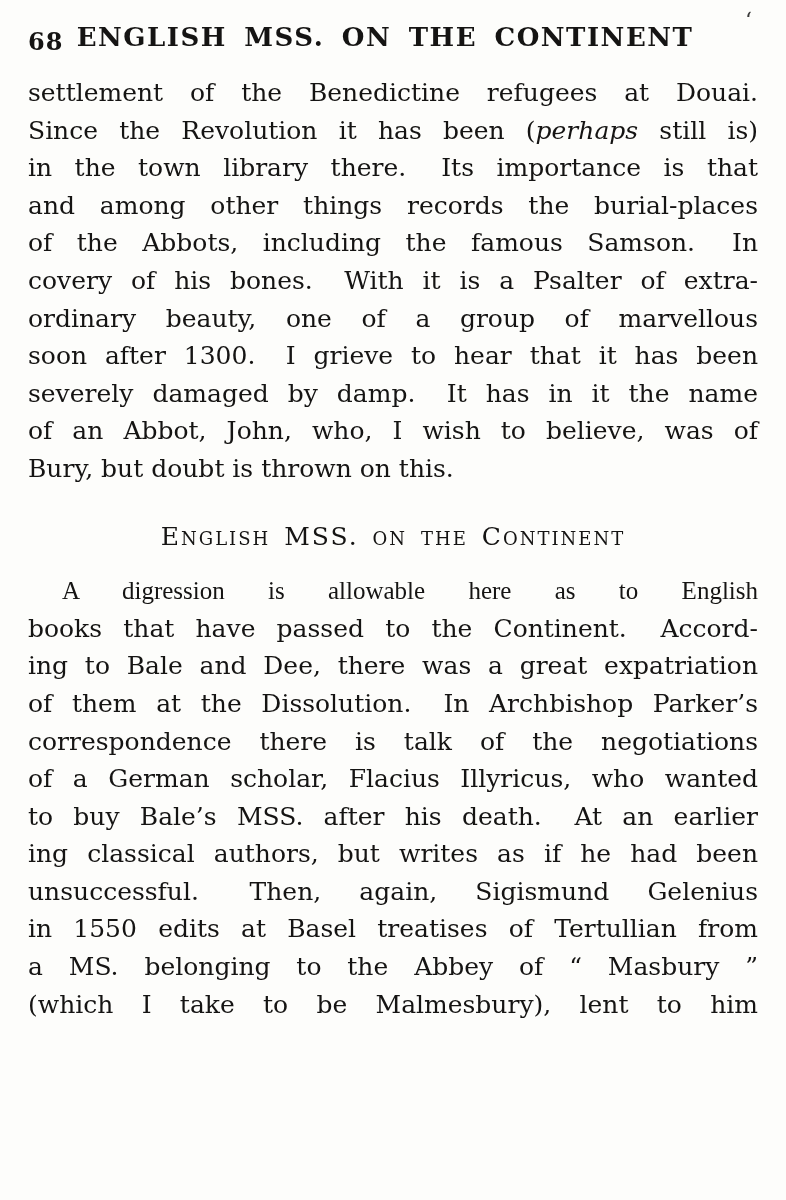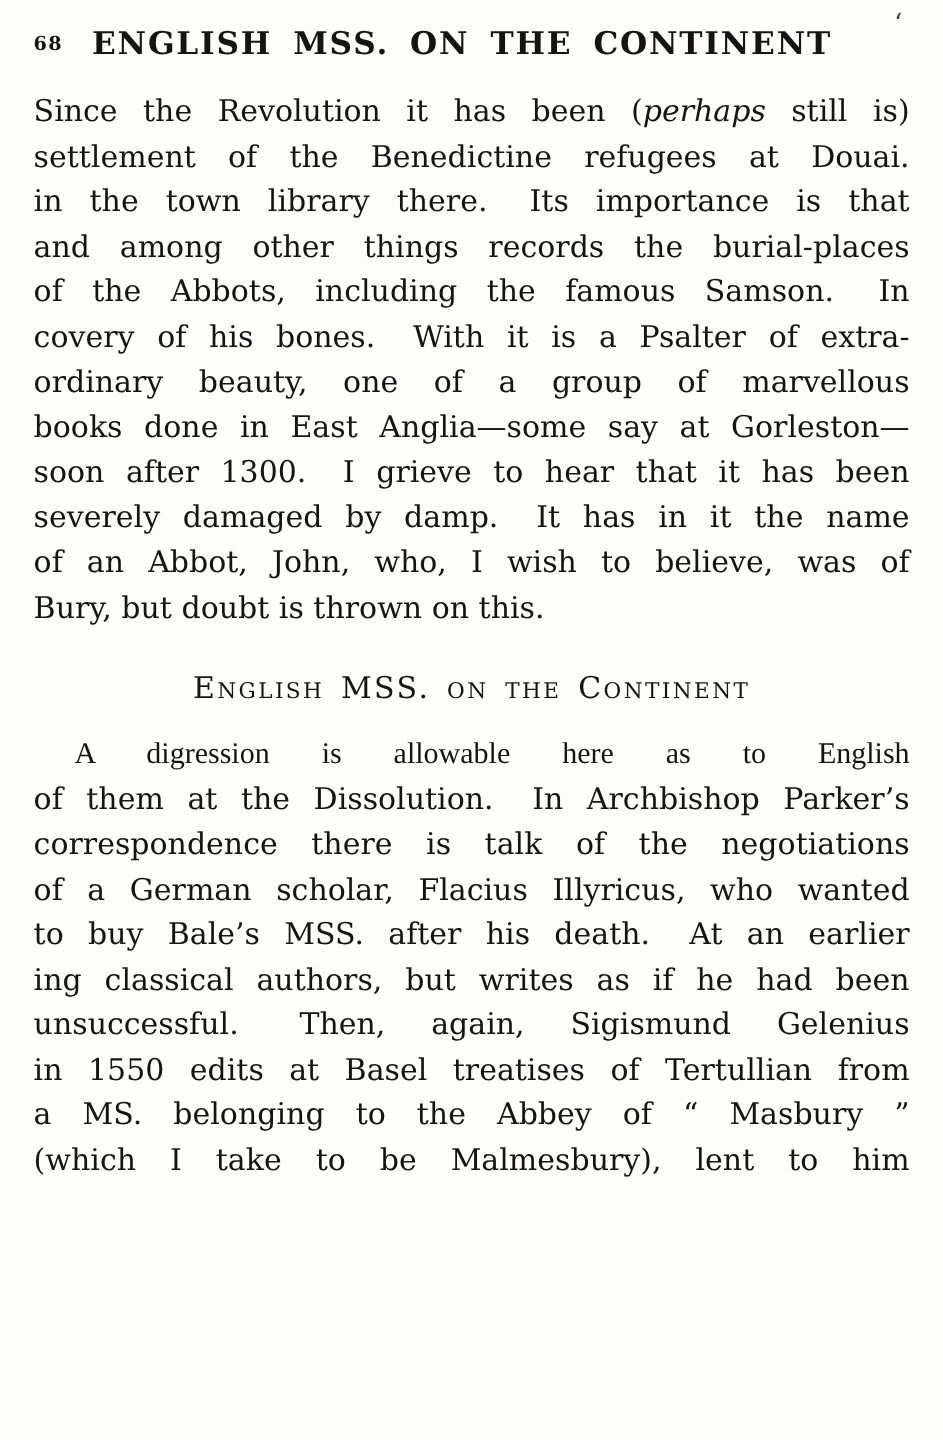--- a/index.html
+++ b/index.html
@@ -13,21 +13,21 @@
   .page {
     position: relative;
     width: 786px; height: 1200px;
     background: #fdfdfb;
     padding: 22px 28px 0 28px;
     overflow: hidden;
   }
   .header { position: relative; height: 40px; margin-bottom: 12px; }
   .page-number {
     position: absolute; left: 0; top: 5px;
-    font-size: 16px; font-weight: bold; letter-spacing: 1px;
+    font-size: 24px; font-weight: bold; letter-spacing: 1px;
   }
   .running-head {
     text-align: center;
     font-size: 26px; font-weight: bold;
     letter-spacing: 1.5px; word-spacing: 7px;
     padding-right: 56px; padding-left: 40px;
     white-space: nowrap;
   }
   .scan-artifact {
     position: absolute; right: 6px; top: -14px;
@@ -53,38 +53,39 @@
 
   <div class="header">
     <span class="page-number">68</span>
     <div class="running-head">ENGLISH MSS. ON THE CONTINENT</div>
     <span class="scan-artifact">‘</span>
   </div>
 
   <div class="body-text">
 
     <div>
+      <div class="line">settlement of the Benedictine refugees at Douai.</div>
       <div class="line"><span>Since the Revolution it has been (</span><em>perhaps</em><span> still is)</span></div>
-      <div class="line">settlement of the Benedictine refugees at Douai.</div>
       <div class="line">in the town library there.  Its importance is that</div>
       <div class="line">and among other things records the burial-places</div>
       <div class="line">of the Abbots, including the famous Samson.  In</div>
       <div class="line">covery of his bones.  With it is a Psalter of extra-</div>
       <div class="line">ordinary beauty, one of a group of marvellous</div>
-      <div class="line">books done in East Anglia—some say at Gorleston—</div>
       <div class="line">soon after 1300.  I grieve to hear that it has been</div>
       <div class="line">severely damaged by damp.  It has in it the name</div>
       <div class="line">of an Abbot, John, who, I wish to believe, was of</div>
       <div class="line flush">Bury, but doubt is thrown on this.</div>
     </div>
 
     <div class="section-heading">English MSS. on the Continent</div>
 
     <div>
       <div class="line indent">A digression is allowable here as to English</div>
+      <div class="line">books that have passed to the Continent.  Accord-</div>
+      <div class="line">ing to Bale and Dee, there was a great expatriation</div>
       <div class="line">of them at the Dissolution.  In Archbishop Parker’s</div>
       <div class="line">correspondence there is talk of the negotiations</div>
       <div class="line">of a German scholar, Flacius Illyricus, who wanted</div>
       <div class="line">to buy Bale’s MSS. after his death.  At an earlier</div>
       <div class="line">ing classical authors, but writes as if he had been</div>
       <div class="line">unsuccessful.  Then, again, Sigismund Gelenius</div>
       <div class="line">in 1550 edits at Basel treatises of Tertullian from</div>
       <div class="line">a MS. belonging to the Abbey of “ Masbury ”</div>
       <div class="line">(which I take to be Malmesbury), lent to him</div>
     </div>

